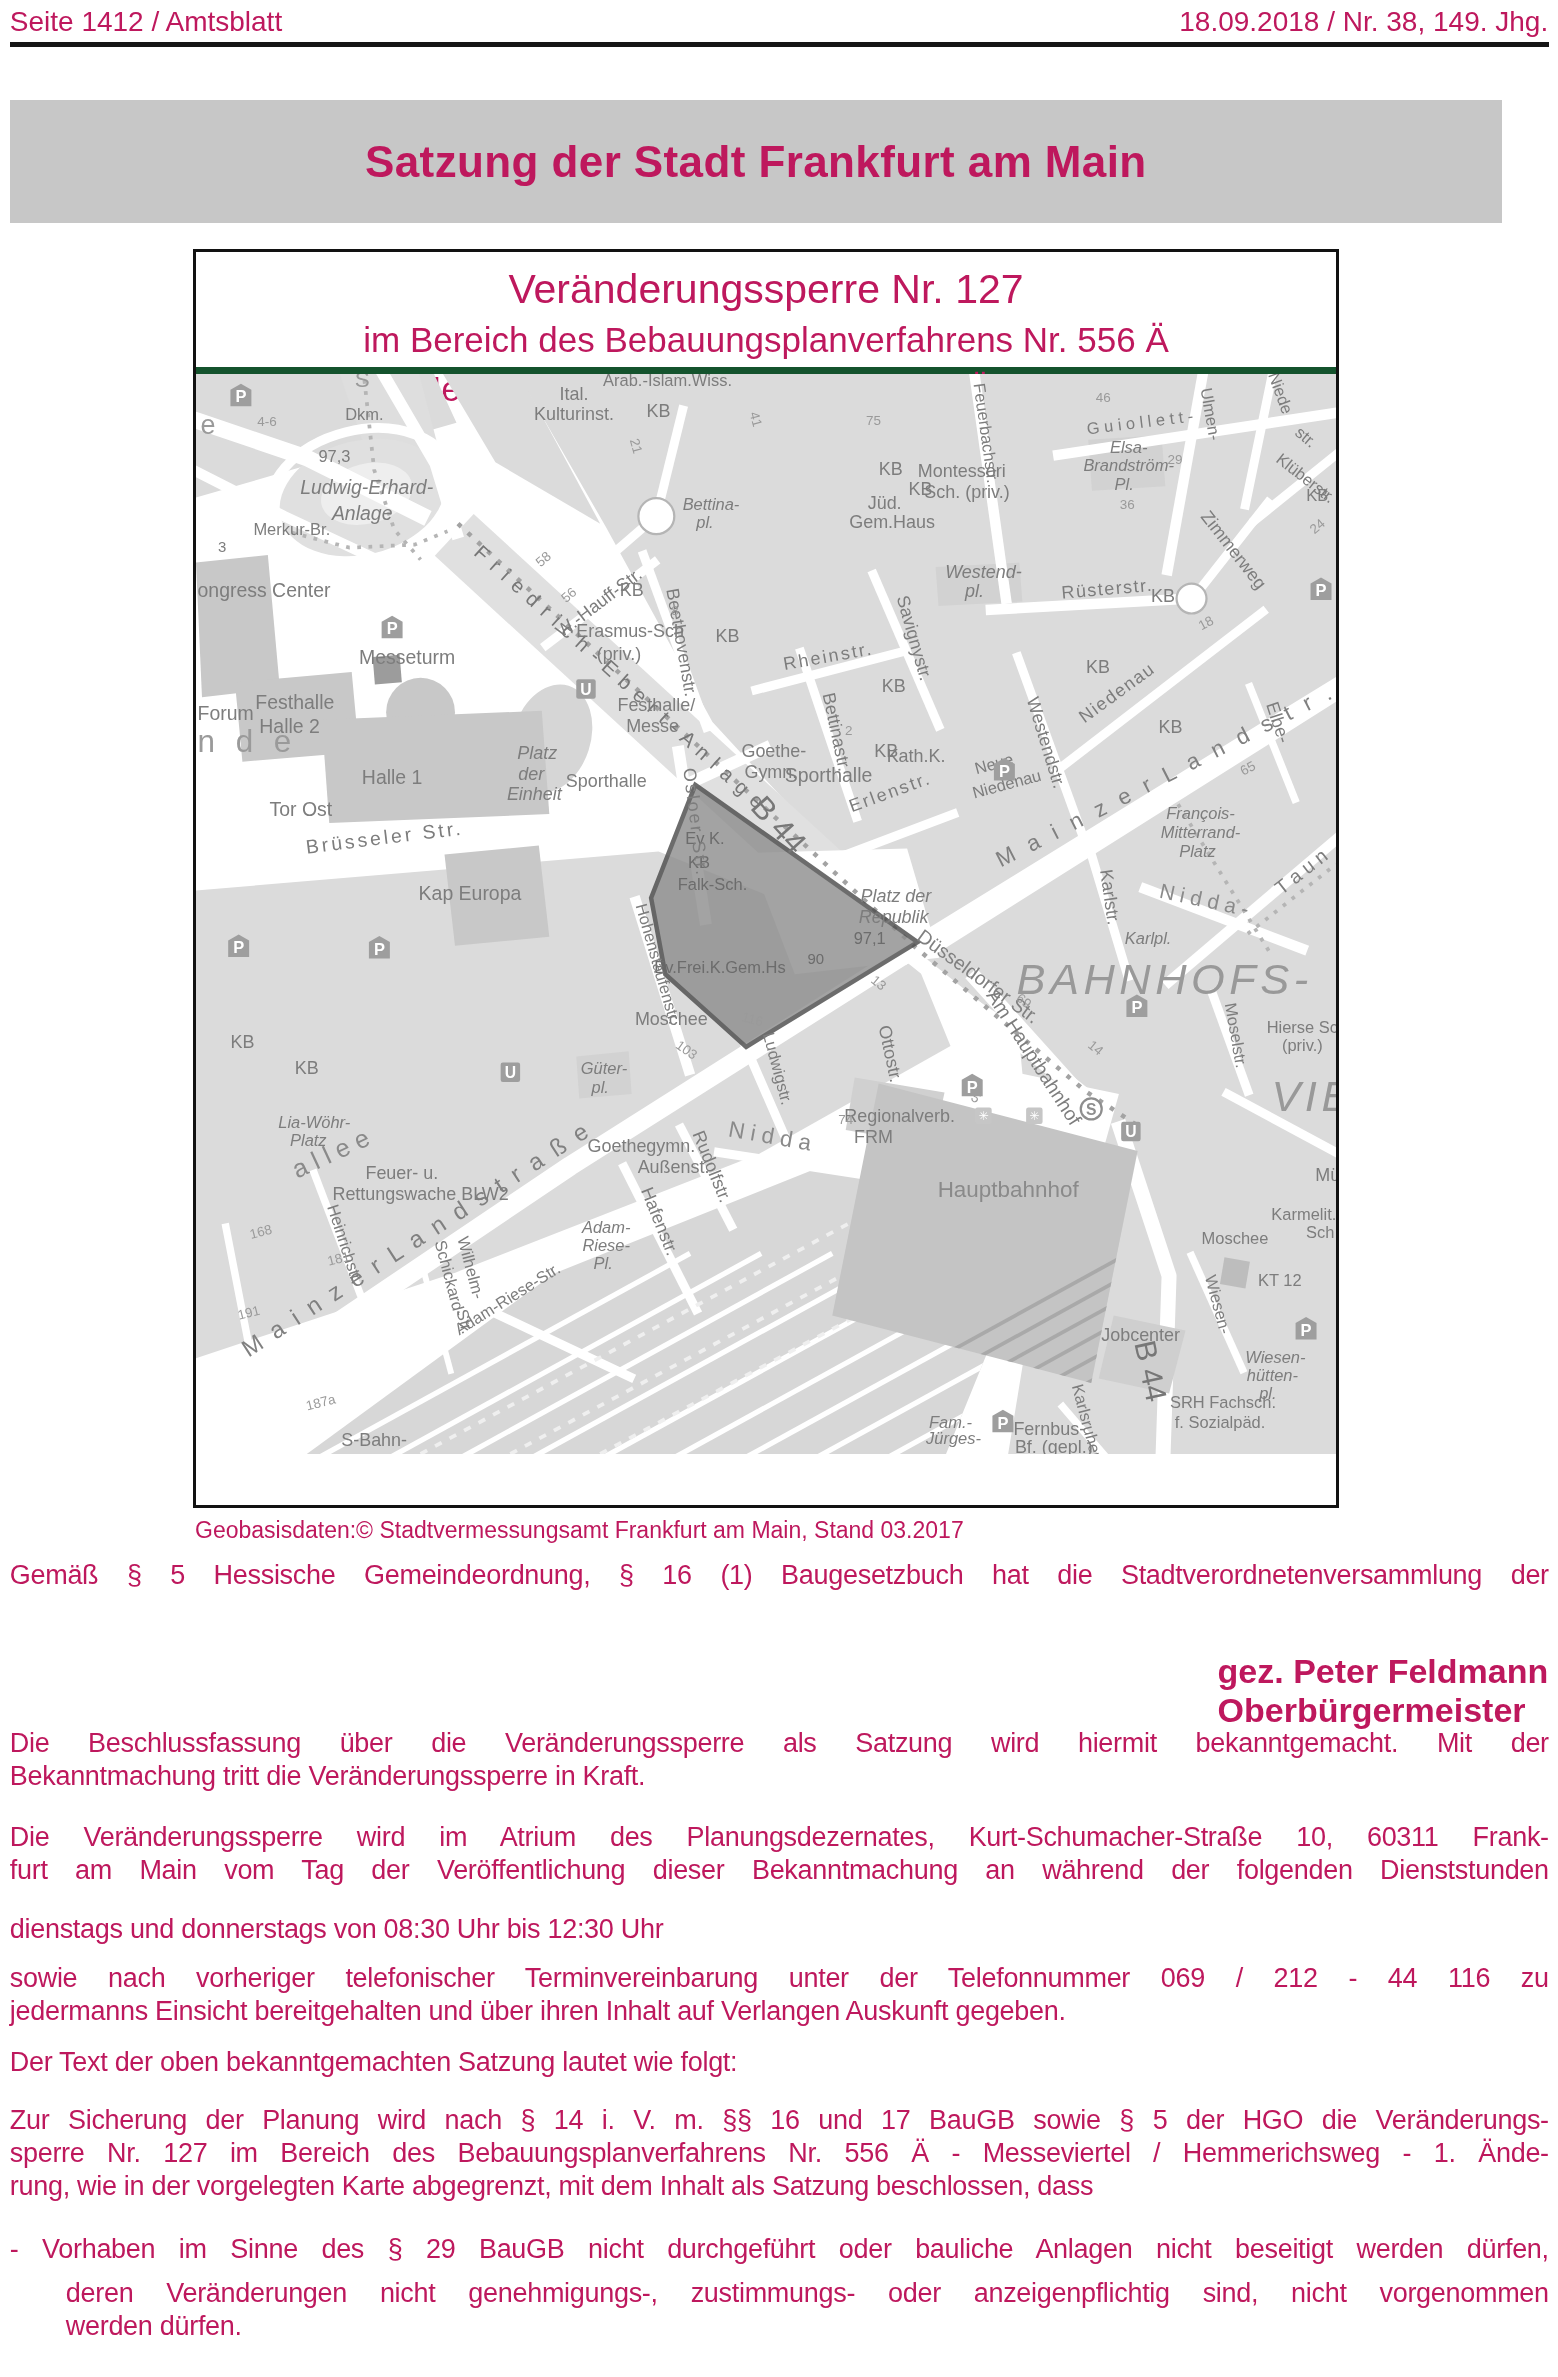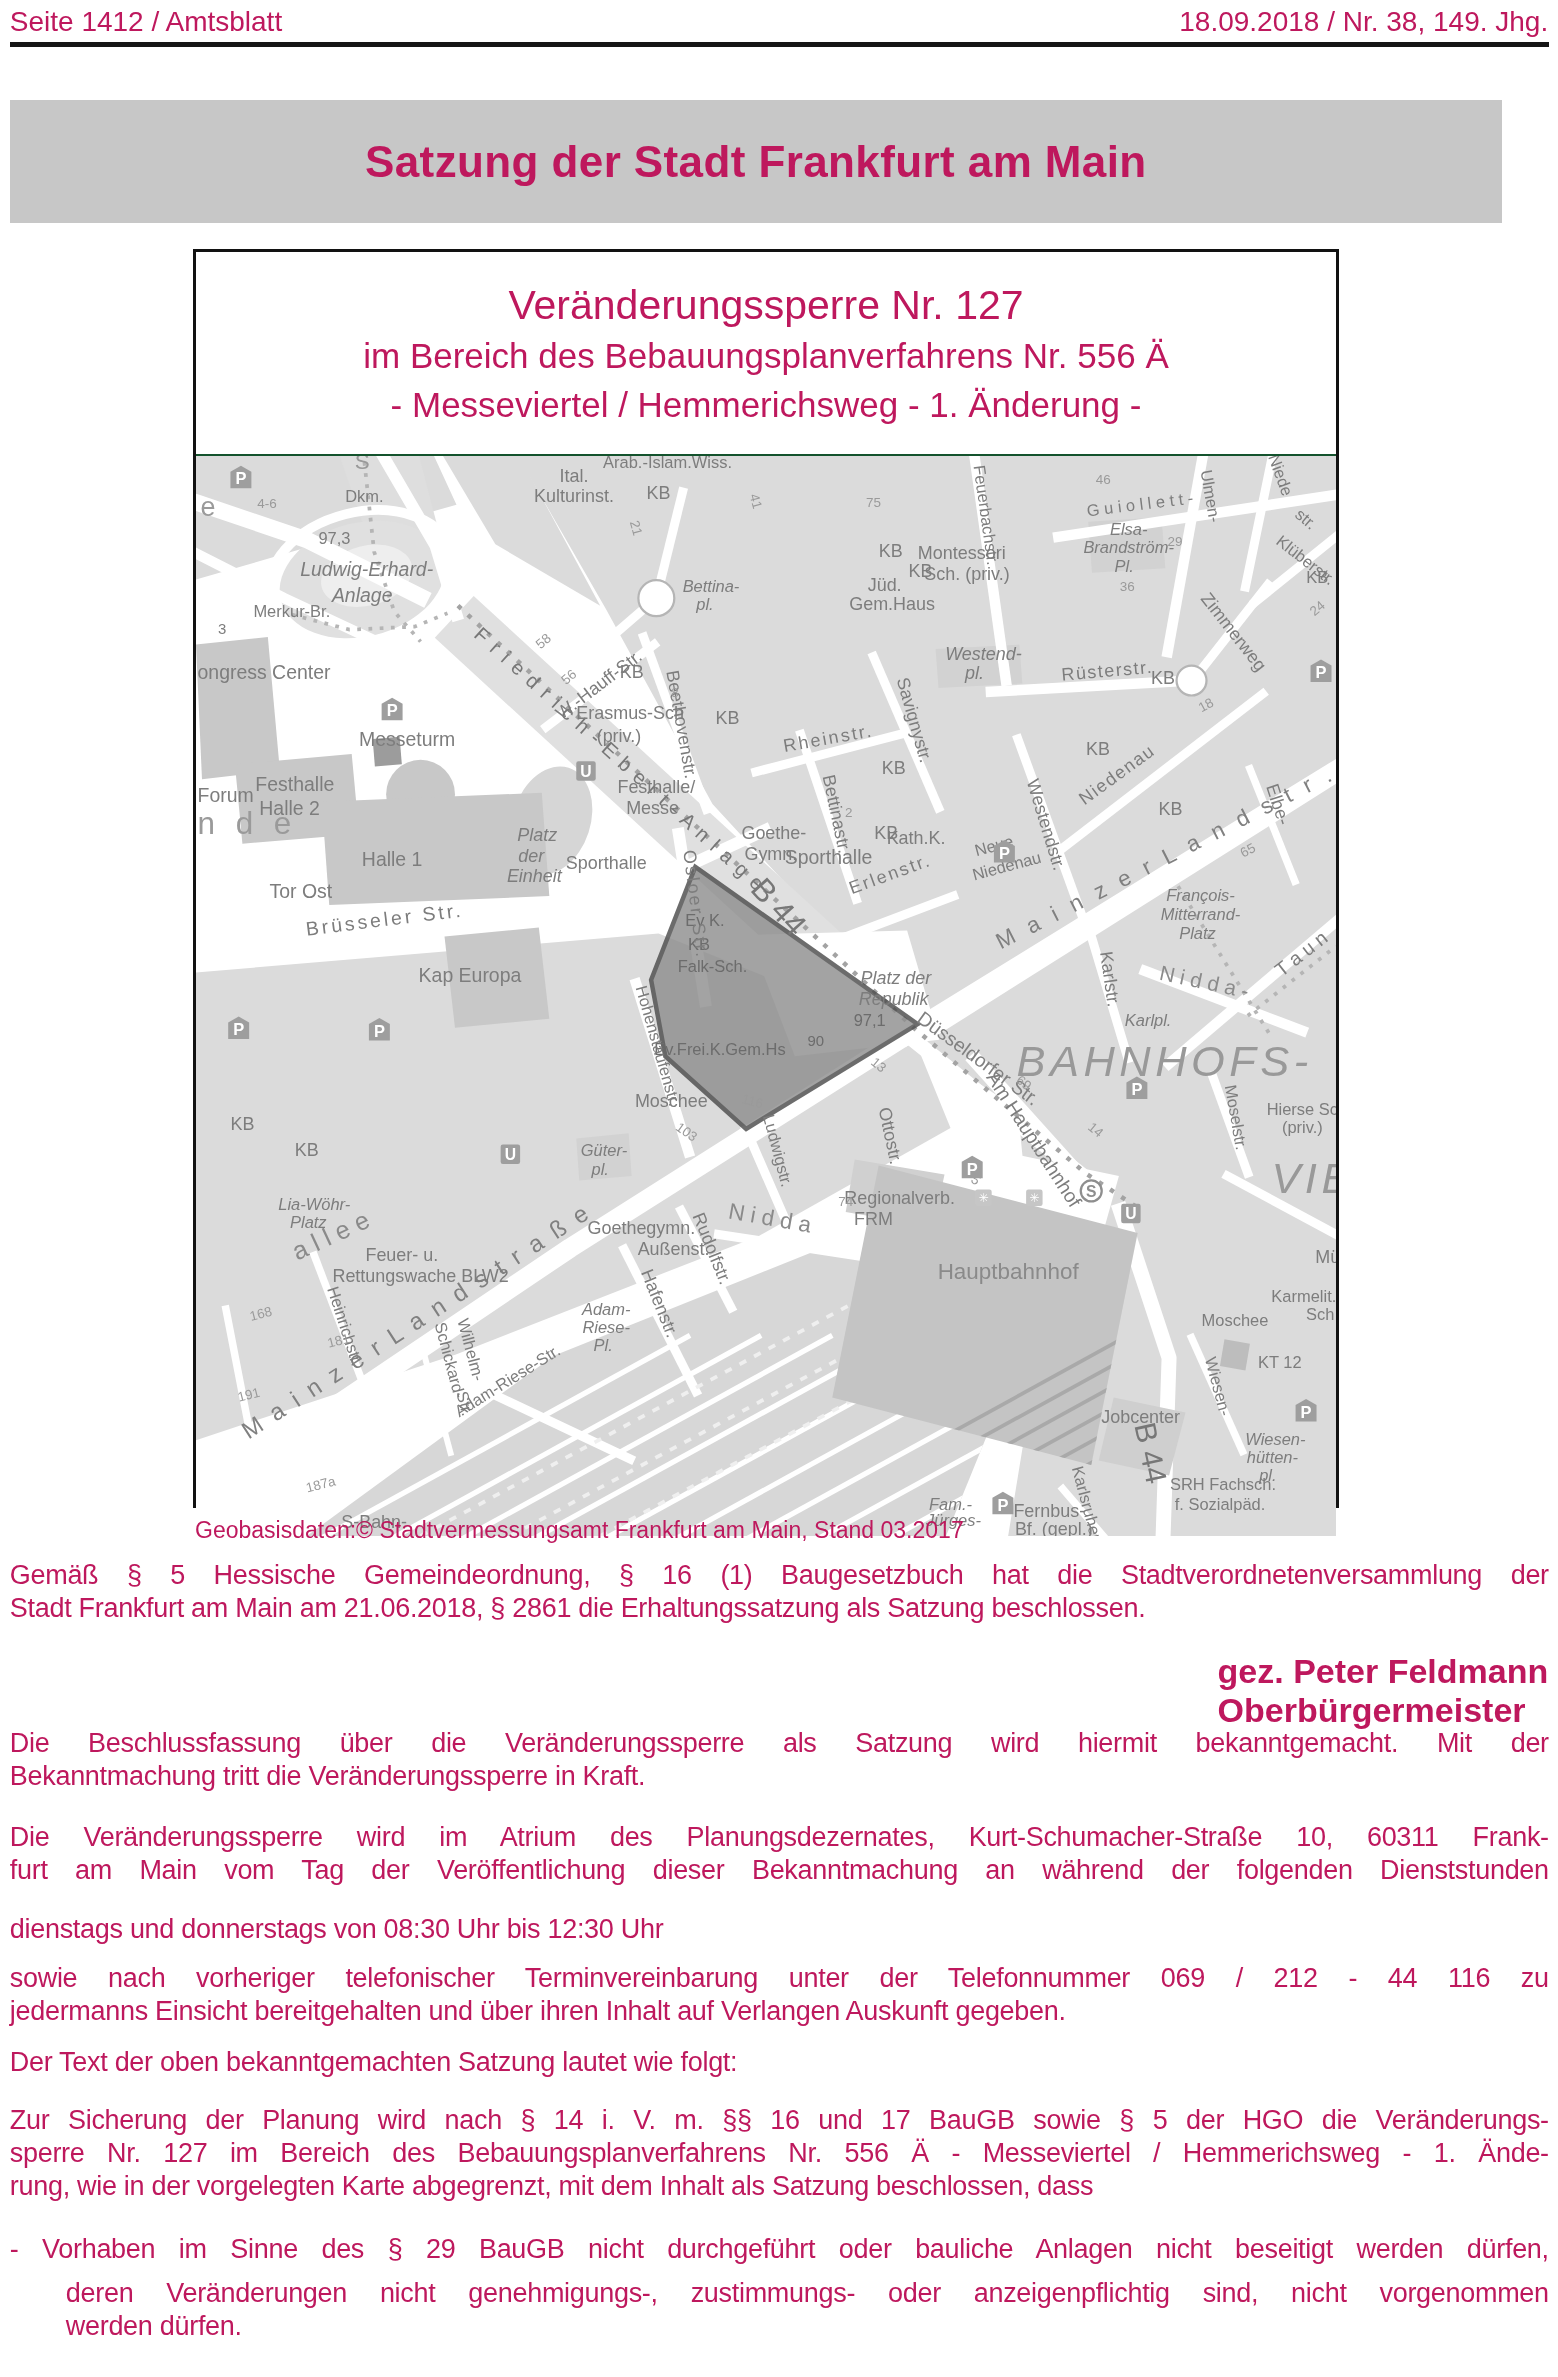--- a/index.html
+++ b/index.html
@@ -5,21 +5,21 @@
   html,body{margin:0;padding:0;background:#888;}
   .page{position:relative;width:1558px;height:2377px;background:#ffffff;
         font-family:"Liberation Sans","DejaVu Sans",sans-serif;color:#be185d;overflow:hidden;margin:0 auto;}
   .hl{position:absolute;left:9.8px;top:6px;font-size:28px;}
   .hr{position:absolute;right:9.8px;top:6px;font-size:28px;}
   .rule{position:absolute;left:9.8px;width:1539px;top:42px;height:4.5px;background:#151515;}
   .banner{position:absolute;left:9.8px;top:100px;width:1492px;height:123px;background:#c7c7c7;
           display:flex;align-items:center;justify-content:center;}
   .banner span{font-size:44px;font-weight:bold;letter-spacing:0.4px;}
   .nbox{position:absolute;left:193px;top:249px;width:1146px;height:1259px;border:3px solid #121212;box-sizing:border-box;}
-  .ntitle{height:204px;border-bottom:2px solid #14532d;box-sizing:border-box;text-align:center;padding-top:25px;}
+  .ntitle{height:122px;border-bottom:7px solid #14532d;box-sizing:border-box;text-align:center;padding-top:9px;}
   .t1{font-size:41px;margin-top:4.5px;}
   .t2{font-size:35px;margin-top:7.5px;}
   .t3{font-size:35px;margin-top:9px;}
   #map{display:block;width:100%;height:1080px;background:#fff;}
   .caption{position:absolute;left:195px;top:1517px;font-size:23px;}
   .para{position:absolute;left:9.8px;width:1539px;}
   .line{font-size:27px;line-height:33px;letter-spacing:-0.3px;}
   .j1{text-align:justify;text-align-last:justify;}
   .j0{text-align:left;}
   .cont{margin-left:56px;}
@@ -399,21 +399,20 @@
           <text x="0" y="6" text-anchor="middle" font-size="16" fill="#ffffff">✳</text>
         </g>
       </svg>
   </div>
 
   <div class="caption">Geobasisdaten:© Stadtvermessungsamt Frankfurt am Main, Stand 03.2017</div>
 
   <div id="body">
       <div class="para" style="top: 1559px;">
         <div class="line j1">Gemäß § 5 Hessische Gemeindeordnung, § 16 (1) Baugesetzbuch hat die Stadtverordnetenversammlung der</div>
-        <div class="line j0">Stadt Frankfurt am Main am 21.06.2018, § 2861 die Erhaltungssatzung als Satzung beschlossen.</div>
       </div>
       <div class="sig" style="top: 1652px;">
         <div class="line j0">gez. Peter Feldmann</div>
         <div class="line j0">Oberbürgermeister</div>
       </div>
       <div class="para" style="top: 1727px;">
         <div class="line j1">Die Beschlussfassung über die Veränderungssperre als Satzung wird hiermit bekanntgemacht. Mit der</div>
         <div class="line j0">Bekanntmachung tritt die Veränderungssperre in Kraft.</div>
       </div>
       <div class="para" style="top: 1821px;">

